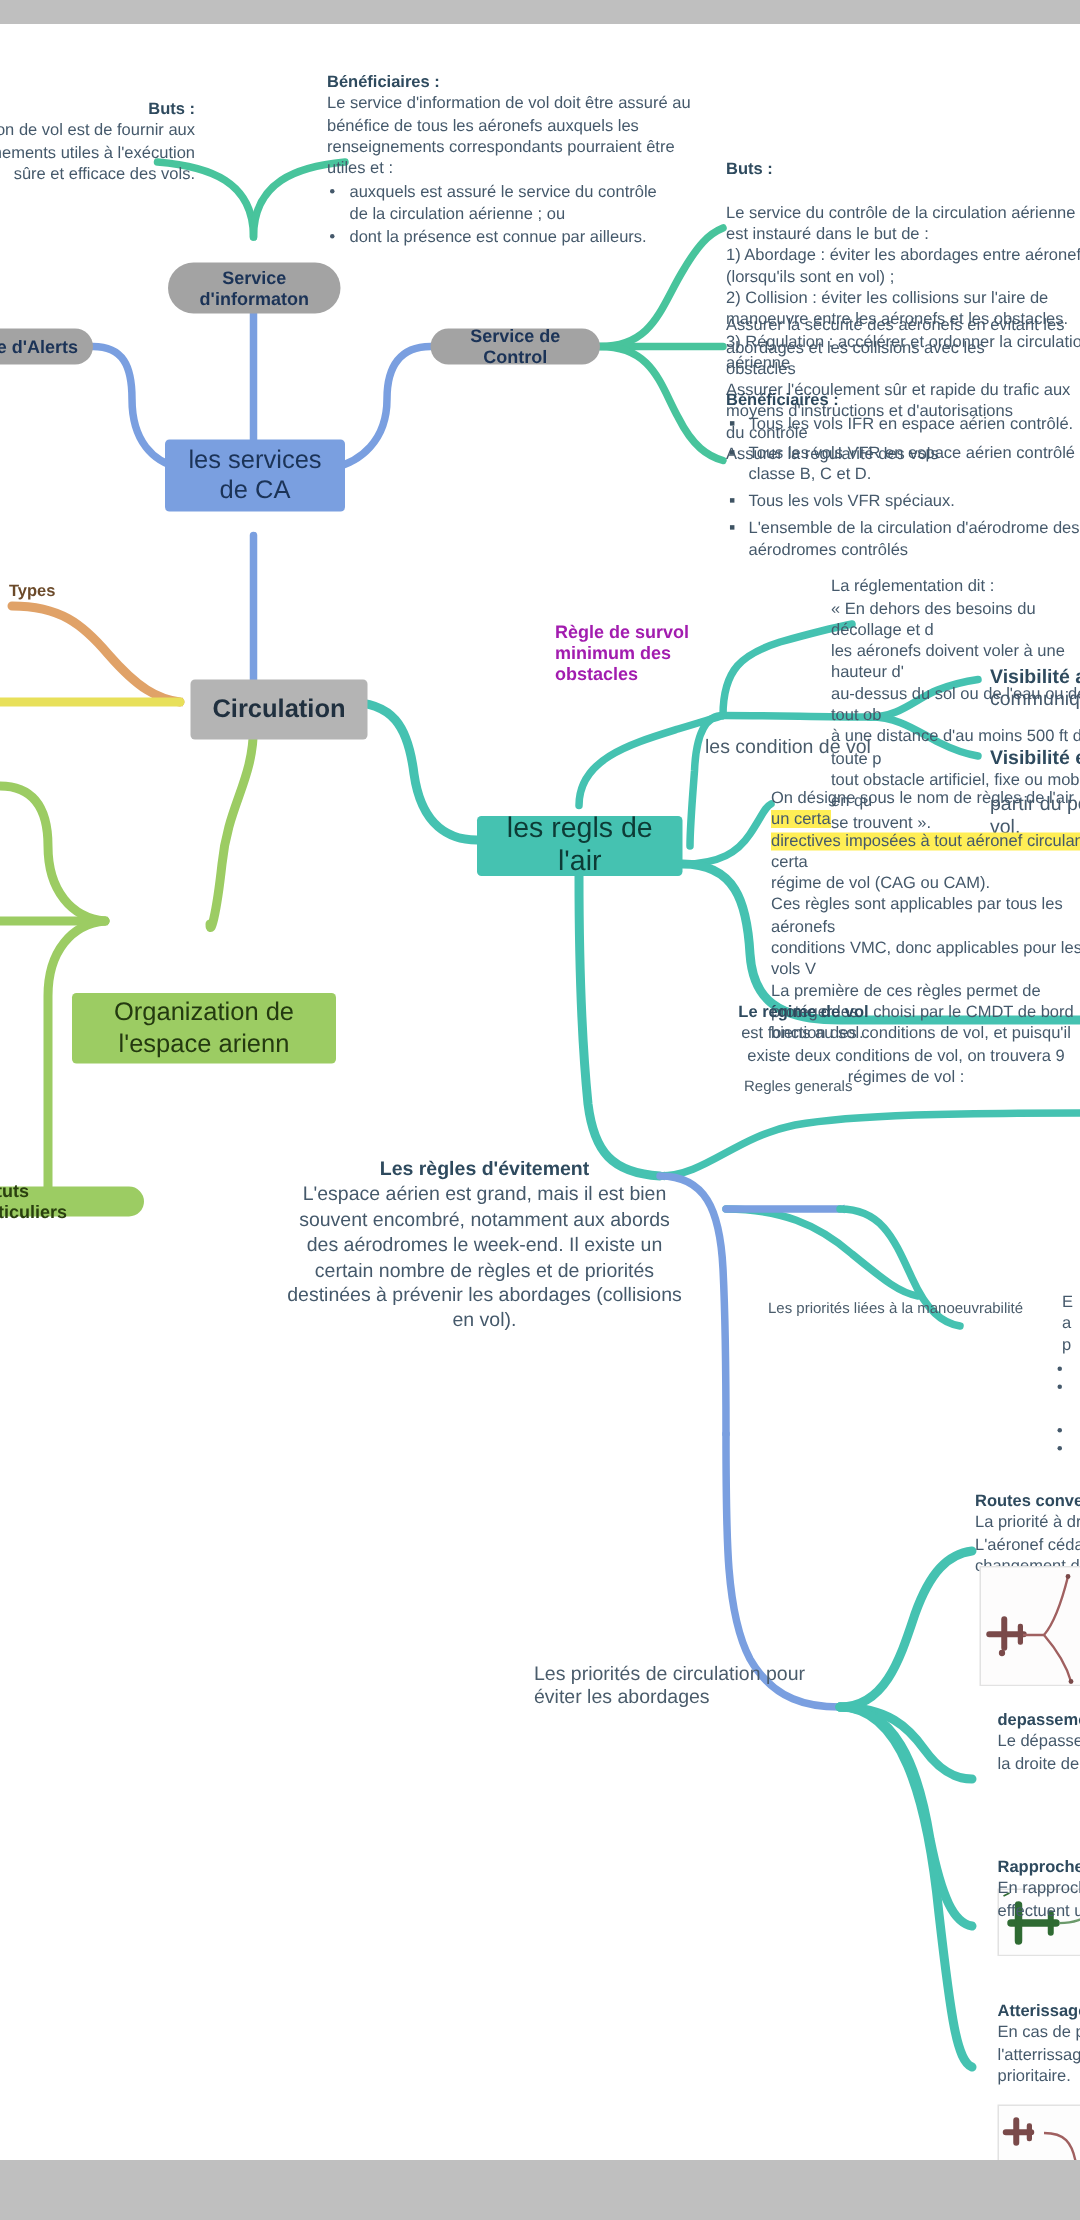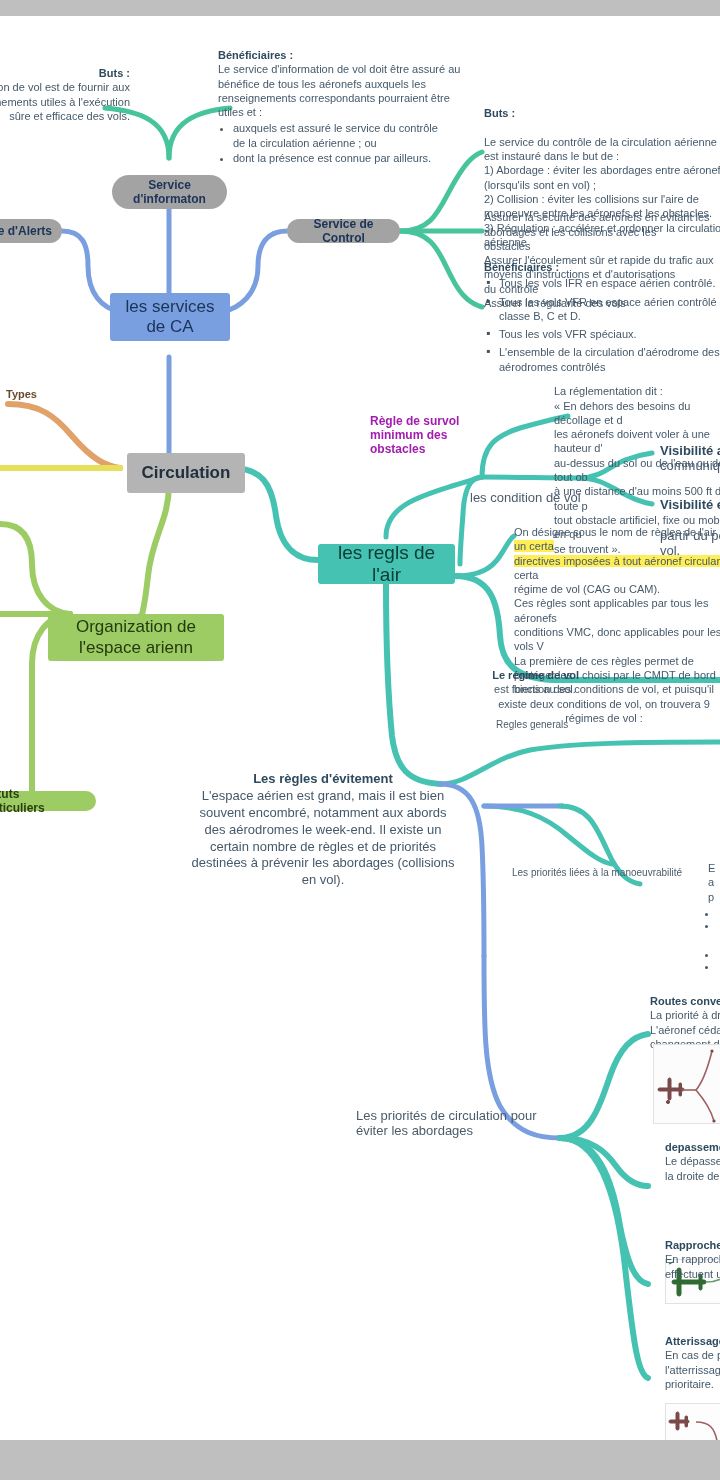--- a/index.html
+++ b/index.html
@@ -51,21 +51,21 @@
   }
   .blue-box { background: #7a9fe0; color: #1b3357; font-size: 17px; }
   .blue-pill {
     background: #a3a3a3; color: #1b3357;
     border-radius: 22px; font-size: 12px; font-weight: bold;
     text-align: center;
     display: flex; align-items: center; justify-content: center;
     padding: 4px 10px;
   }
   .gray-box { background: #b4b4b4; color: #20303f; font-size: 17px; font-weight: bold; }
-  .green-box { background: #9ccc63; color: #243a10; font-size: 17px; }
+  .green-box { background: #9ccc63; color: #243a10; font-size: 17px; margin-top: 48px; }
   .green-pill {
     background: #9ccc63; color: #2a400f;
     border-radius: 14px; font-size: 12px; font-weight: bold;
     display: flex; align-items: center; justify-content: center;
     padding: 3px 10px;
   }
   .teal-box { background: #45c2b1; color: #0d3b36; font-size: 19px; }
   
   .ntext {
     font-size: 11px;

